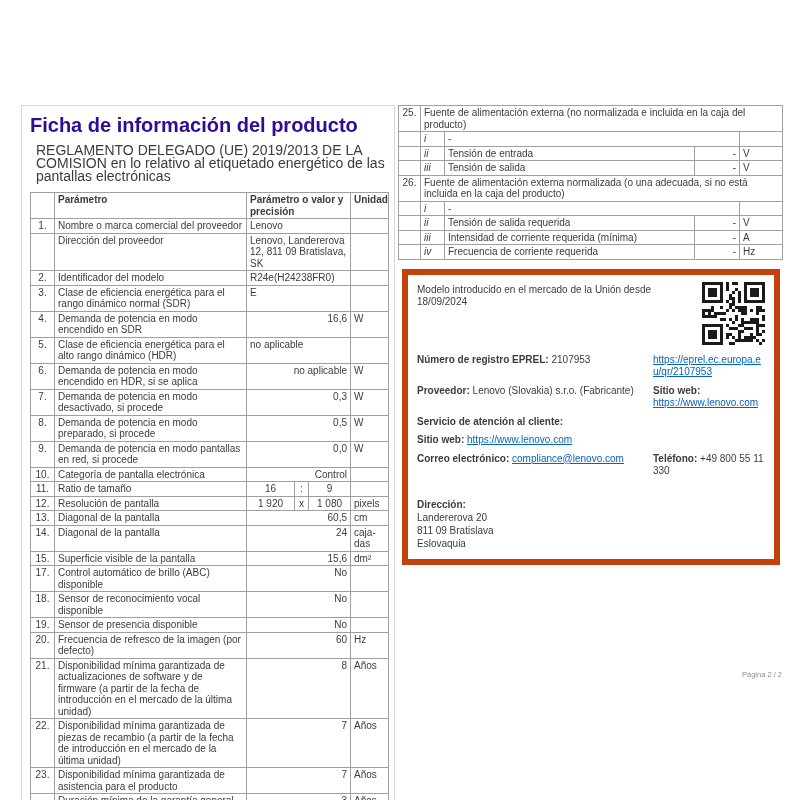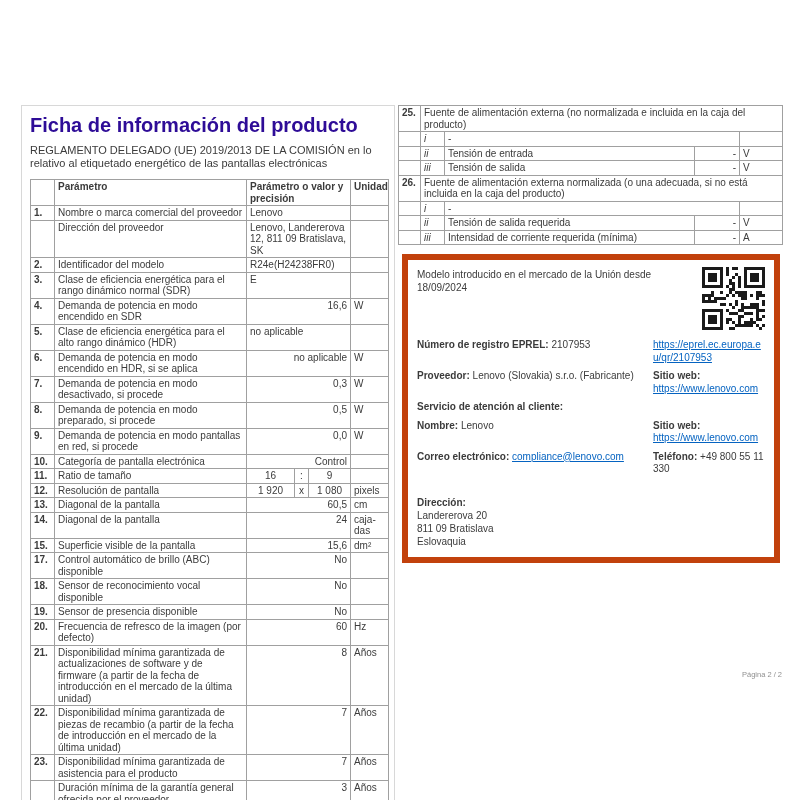--- a/index.html
+++ b/index.html
@@ -4,27 +4,27 @@
 <style>
   html,body{margin:0;padding:0;background:#ffffff;}
   body{width:800px;height:800px;overflow:hidden;font-family:"Liberation Sans",sans-serif;}
   .canvas{position:relative;width:644px;height:800px;background:#fff;color:#3b3b3b;}
 
   
   .page1{position:absolute;left:21px;top:105px;width:374px;min-height:594px;
          border:1px solid #d8d8d8;box-sizing:border-box;padding:5px 8px 2px 8px;
          display:flex;flex-direction:column;}
   .doc-title{margin:2px 0 7px 0;font-size:20px;line-height:24px;font-weight:bold;color:#2e0c97;}
-  .subtitle{margin:0 0 9px 0;font-size:11px;line-height:13px;color:#3b3b3b;}
+  .subtitle{margin:0 0 9px 6px;font-size:14px;line-height:13px;color:#3b3b3b;}
 
   table{border-collapse:collapse;table-layout:fixed;font-size:10px;line-height:11.5px;color:#3b3b3b;}
   .ptable{width:358px;}
   td,th{border:1px solid #a0a0a0;padding:1px 3px;vertical-align:top;overflow:hidden;hyphens:manual;}
   th{font-weight:bold;text-align:left;}
-  .c-num{text-align:left;font-weight:bold;}
+  .c-num{text-align:center;}
   .ctr{text-align:center;}
   .val-left{text-align:left;}
   .val-right{text-align:right;}
 
   
   .page2{position:absolute;left:398px;top:105px;width:384px;}
   .psu{width:384px;}
   .c-rom{font-style:italic;}
   .sec-title{text-align:left;}
   .infobox{margin:9px 0 0 4px;width:378px;box-sizing:border-box;border:6px solid #c2410c;
@@ -273,20 +273,27 @@
             <td>Tensión de salida requerida</td>
             <td class="val-right">-</td>
             <td>V</td>
           </tr>
           <tr>
             <td class="c-num"></td>
             <td class="c-rom">iii</td>
             <td>Intensidad de corriente requerida (mínima)</td>
             <td class="val-right">-</td>
             <td>A</td>
+          </tr>
+          <tr>
+            <td class="c-num"></td>
+            <td class="c-rom">iv</td>
+            <td>Frecuencia de corriente requerida</td>
+            <td class="val-right">-</td>
+            <td>Hz</td>
           </tr>
         </tbody>
     </table>
 
     <div class="infobox">
       <div class="ib-top">
         <div class="market-text">Modelo introducido en el mercado de la Unión desde 18/09/2024</div>
         <svg id="qr" class="qr" viewBox="0 0 63 63" xmlns="http://www.w3.org/2000/svg">
             <rect x="0" y="0" width="3" height="3"></rect>
             <rect x="3" y="0" width="3" height="3"></rect>
@@ -522,24 +529,20 @@
           <span class="lbl">Sitio web:</span>
           <a class="link">https://www.lenovo.com</a>
         </div>
       </div>
 
       <div class="ib-row">
         <div class="ib-l lbl">Servicio de atención al cliente:</div>
       </div>
 
       <div class="ib-row">
-        <div class="ib-l">
-          <span class="lbl">Nombre:</span>
-          <span>Lenovo</span>
-        </div>
         <div class="ib-r">
           <span class="lbl">Sitio web:</span>
           <a class="link">https://www.lenovo.com</a>
         </div>
       </div>
 
       <div class="ib-row">
         <div class="ib-l">
           <span class="lbl">Correo electrónico:</span>
           <a class="link">compliance@lenovo.com</a>

